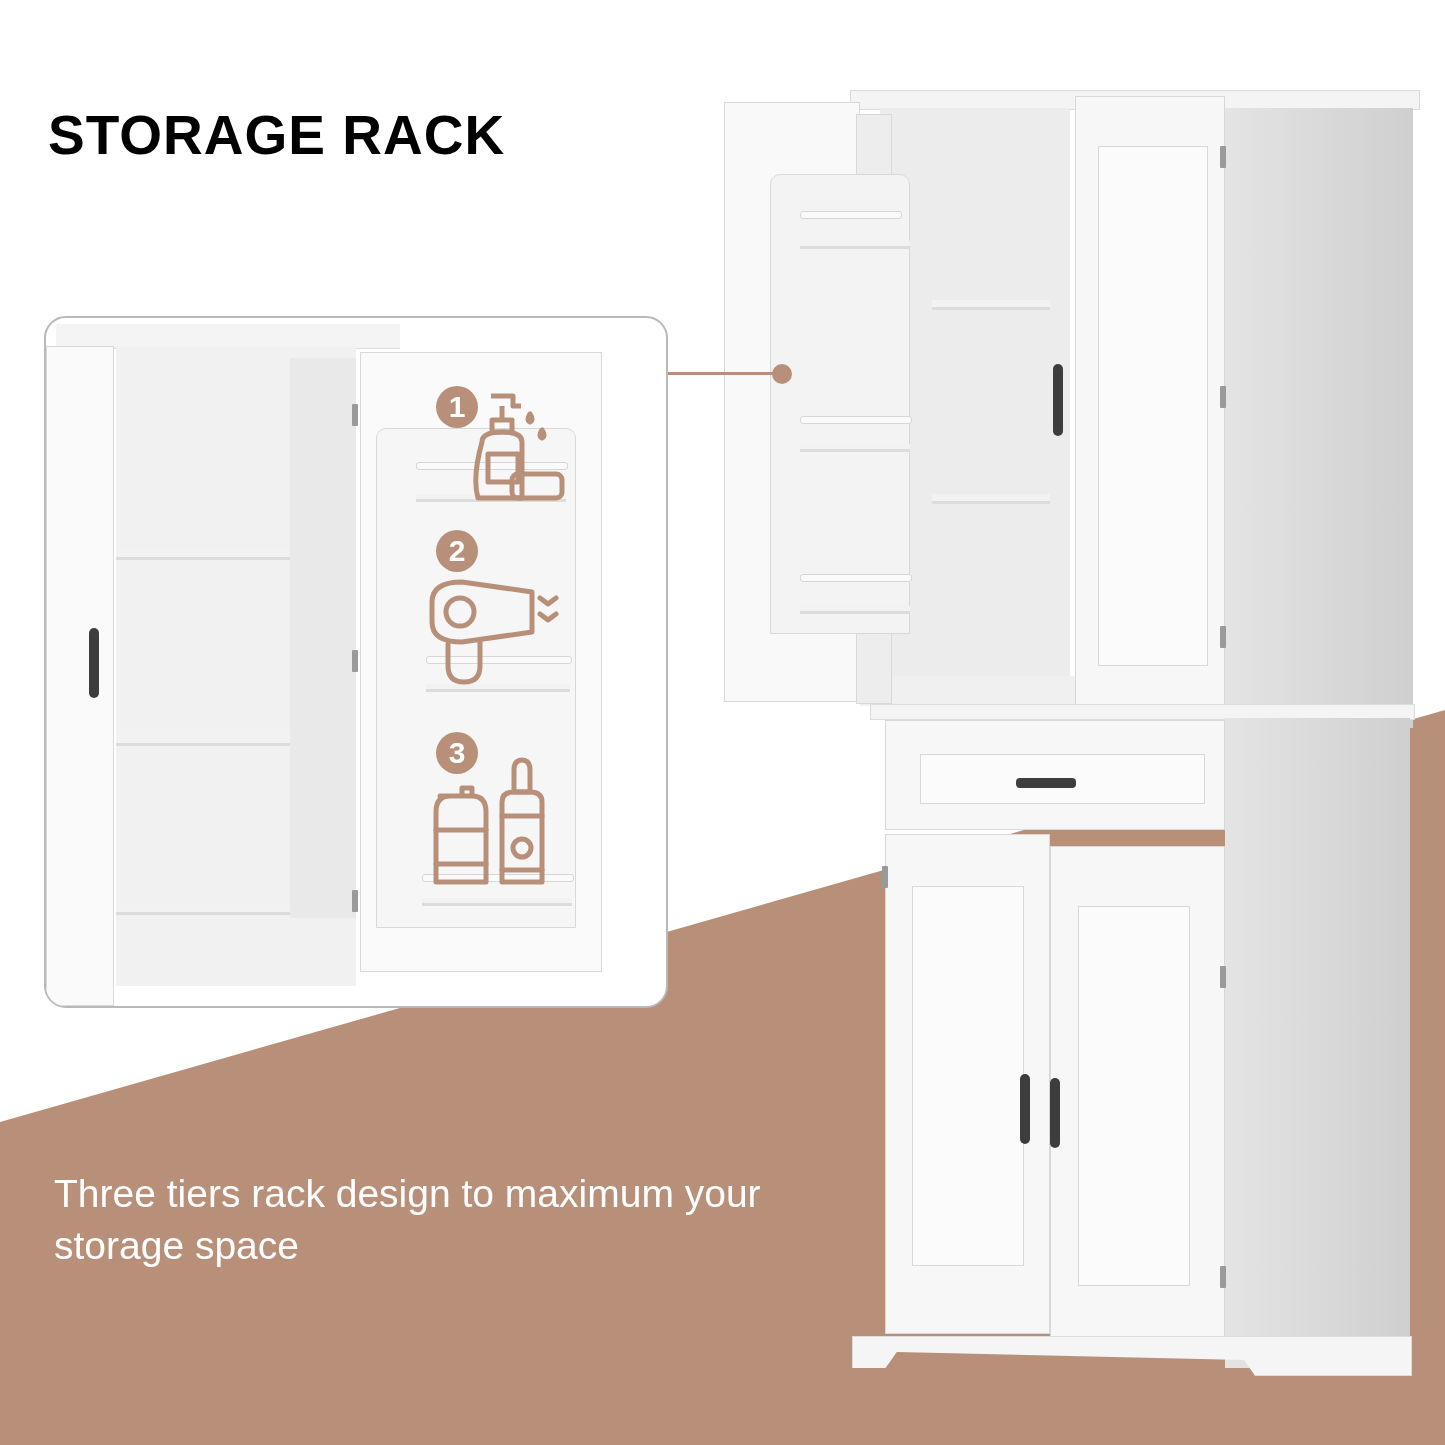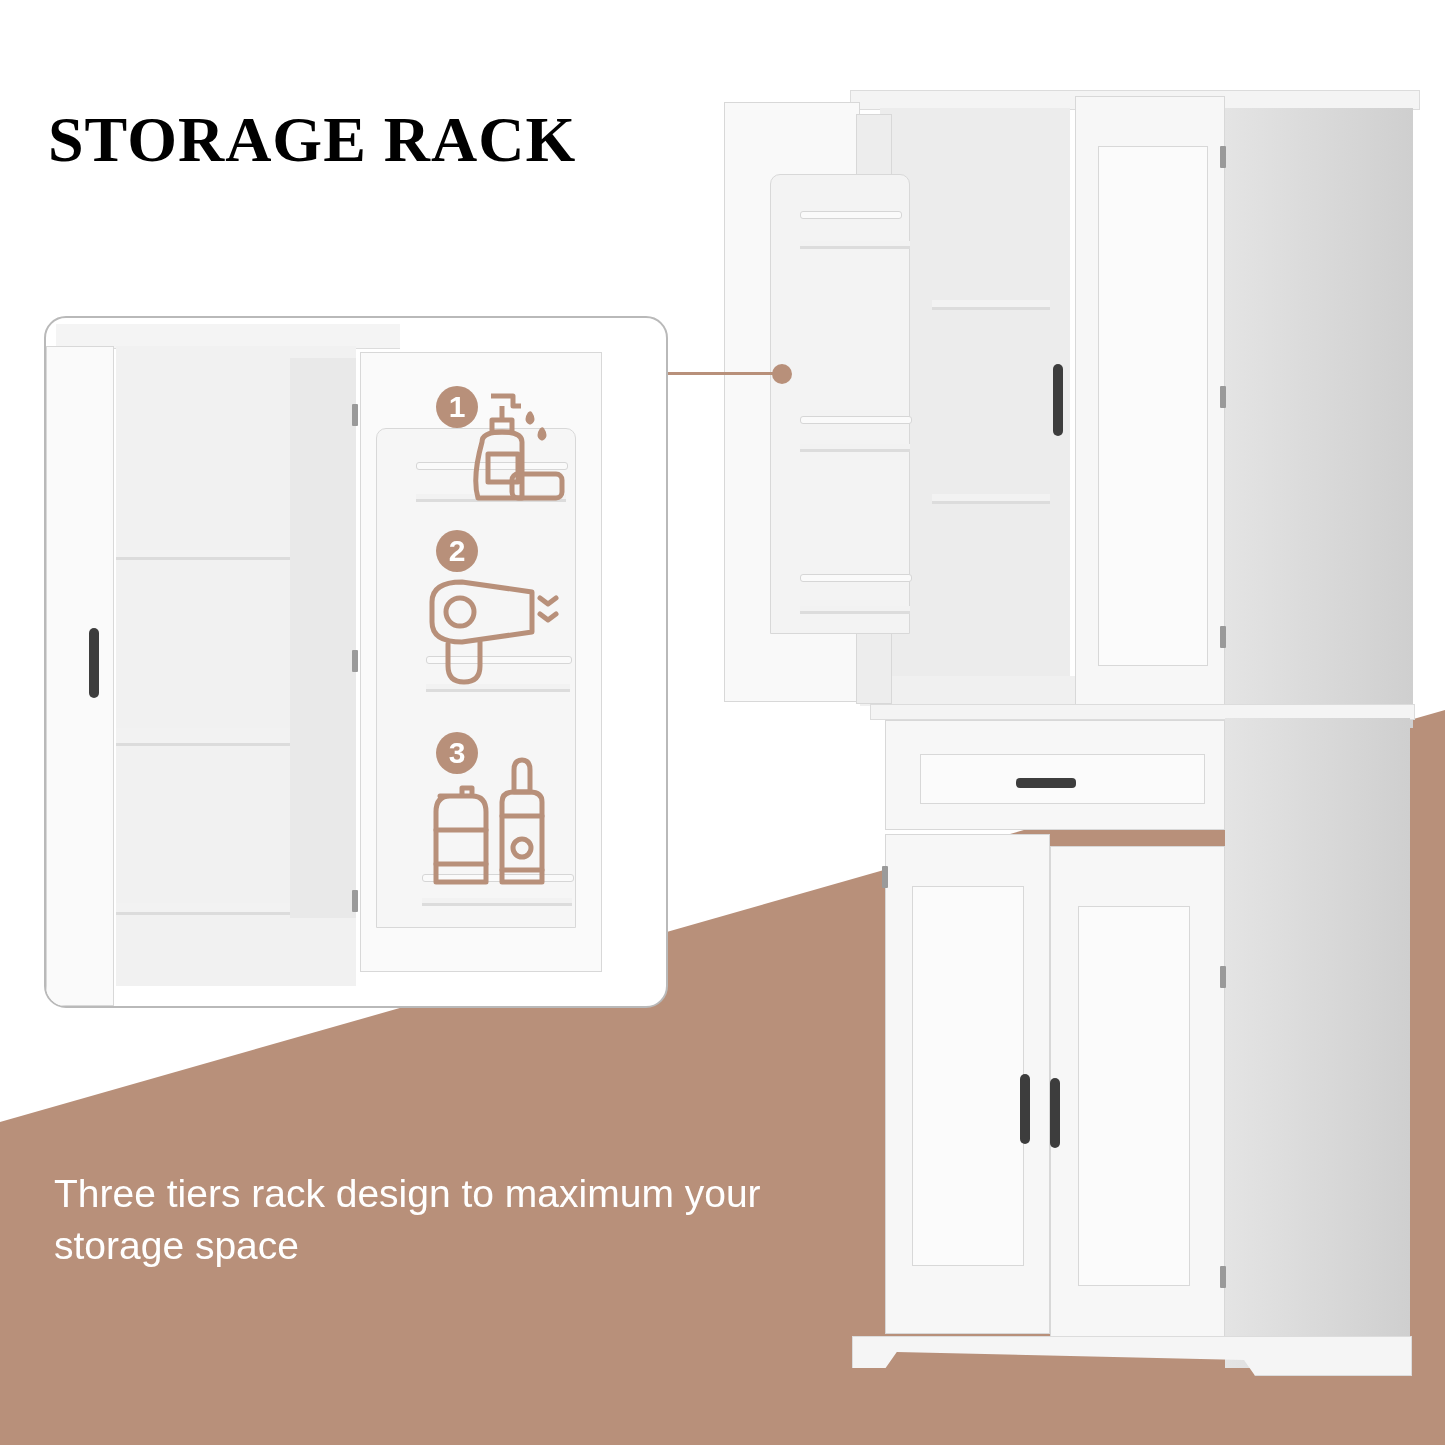--- a/index.html
+++ b/index.html
@@ -1,18 +1,18 @@
 <!DOCTYPE html>
 <html><head>
 <meta charset="utf-8">
 <style>
   html,body{margin:0;padding:0;}
   body{width:1445px;height:1445px;position:relative;overflow:hidden;background:#ffffff;font-family:"Liberation Sans",sans-serif;}
   .bg-poly{position:absolute;left:0;top:0;width:1445px;height:1445px;}
-  .title{position:absolute;left:48px;top:108px;font-size:64px;font-weight:bold;color:#000;letter-spacing:1px;line-height:1;font-family:Liberation Serif, serif;}
+  .title{position:absolute;left:48px;top:108px;font-size:55px;font-weight:bold;color:#000;letter-spacing:1px;line-height:1;}
   .caption{position:absolute;left:54px;top:1168px;width:760px;font-size:39px;color:#ffffff;line-height:52px;}
   .inset{position:absolute;left:44px;top:316px;width:620px;height:688px;border:2px solid #b9b9b9;border-radius:22px;background:#ffffff;overflow:hidden;}
   .connector{position:absolute;left:664px;top:372px;width:116px;height:3px;background:#b8907a;}
   .connector-dot{position:absolute;left:772px;top:364px;width:20px;height:20px;border-radius:50%;background:#b8907a;}
   .cab{position:absolute;}
   .panel{position:absolute;background:#f7f7f7;border:1px solid #d8d8d8;box-sizing:border-box;}
   .side{position:absolute;background:linear-gradient(90deg,#e4e4e4,#cfcfcf);}
   .handle{position:absolute;background:#3d3d3d;border-radius:6px;}
   .hinge{position:absolute;width:6px;height:22px;background:#9a9a9a;border-radius:1px;}
   .shelf{position:absolute;background:#f2f2f2;border-bottom:3px solid #dcdcdc;box-sizing:border-box;}

